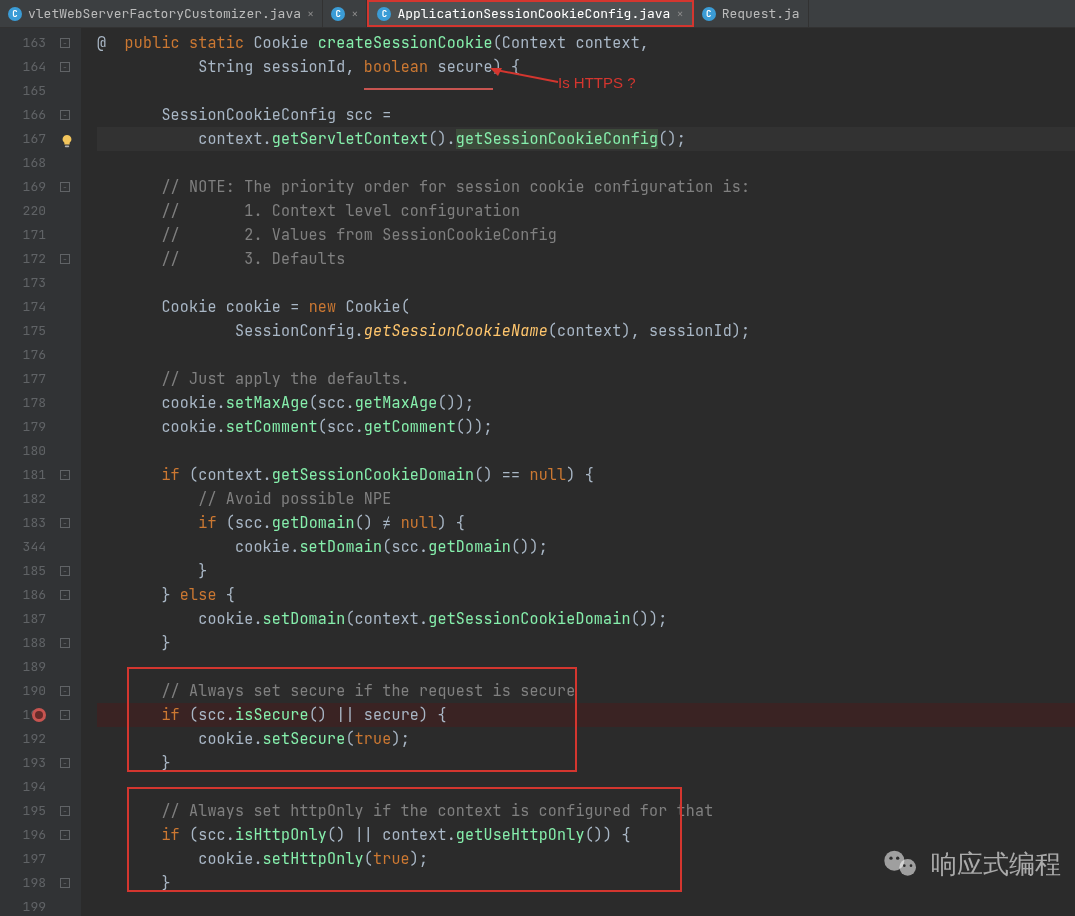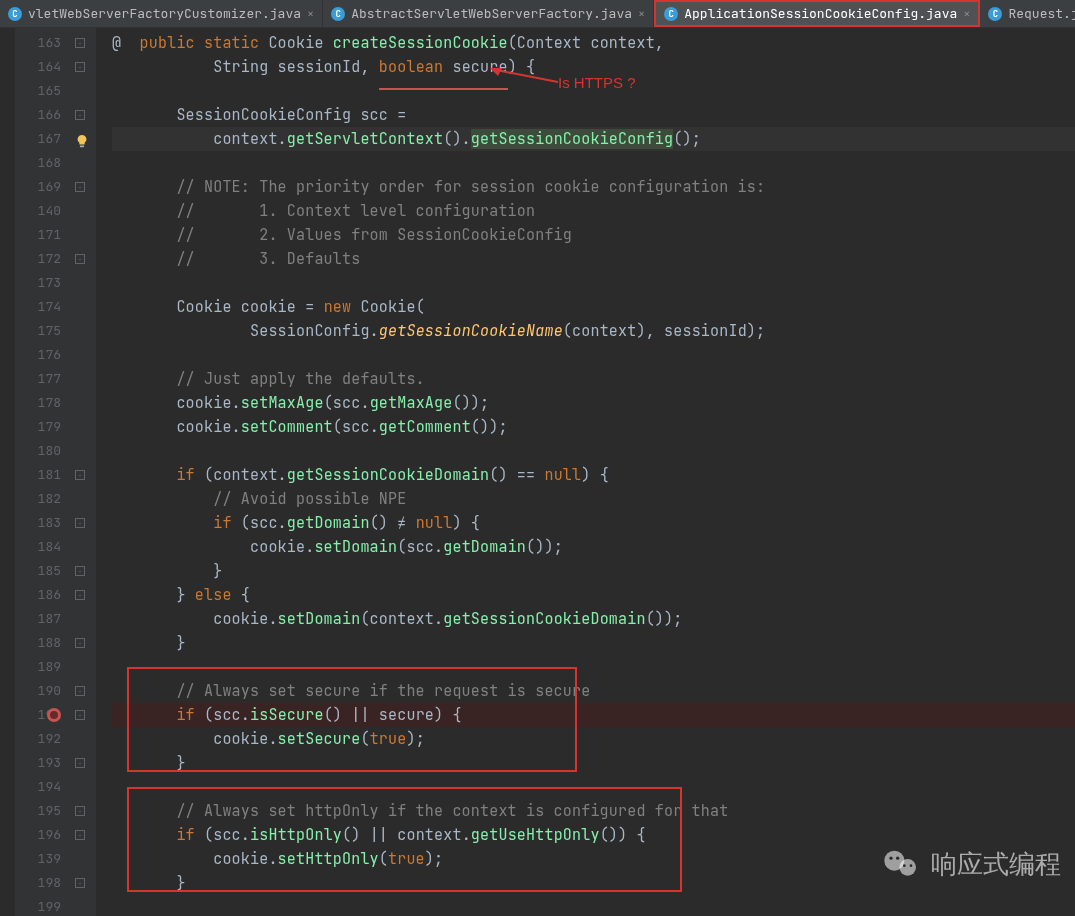--- a/index.html
+++ b/index.html
@@ -38,21 +38,20 @@
   .java-icon {
     width:14px; height:14px; border-radius:50%;
     background:#3b9cd6;
     display:inline-flex; align-items:center; justify-content:center;
     color:#fff; font-size:9px; font-weight:bold;
   }
   .editor {
     display:flex;
     height:calc(100% - 28px);
     position:relative;
-    margin-left:15px;
   }
   .gutter {
     width:56px;
     background:#313335;
     text-align:right;
     color:#606366;
     padding-top:3px;
     user-select:none;
     flex-shrink:0;
   }
@@ -141,21 +140,20 @@
 <body>
 
 <div class="tabs" id="tabs">
     <div class="tab">
       <span class="java-icon">C</span>
       <span>vletWebServerFactoryCustomizer.java</span>
       <span class="close">×</span>
     </div>
     <div class="tab">
       <span class="java-icon">C</span>
-      <span>AbstractServletWebServerFactory.java</span>
       <span class="close">×</span>
     </div>
     <div class="tab active highlight-box">
       <span class="java-icon">C</span>
       <span>ApplicationSessionCookieConfig.java</span>
       <span class="close">×</span>
     </div>
     <div class="tab">
       <span class="java-icon">C</span>
       <span>Request.ja</span>
@@ -164,48 +162,48 @@
 
 <div class="editor">
   <div class="gutter" id="gutter">
       <div>163</div>
       <div>164</div>
       <div>165</div>
       <div>166</div>
       <div>167</div>
       <div>168</div>
       <div>169</div>
-      <div>140</div>
+      <div>220</div>
       <div>171</div>
       <div>172</div>
       <div>173</div>
       <div>174</div>
       <div>175</div>
       <div>176</div>
       <div>177</div>
       <div>178</div>
       <div>179</div>
       <div>180</div>
       <div>181</div>
       <div>182</div>
       <div>183</div>
-      <div>184</div>
+      <div>344</div>
       <div>185</div>
       <div>186</div>
       <div>187</div>
       <div>188</div>
       <div>189</div>
       <div>190</div>
       <div>191</div>
       <div>192</div>
       <div>193</div>
       <div>194</div>
       <div>195</div>
       <div>196</div>
-      <div>139</div>
+      <div>197</div>
       <div>198</div>
       <div>199</div>
     </div>
   <div class="marks" id="marks">
       <div>
         <span class="fold">-</span>
       </div>
       <div>
         <span class="fold">-</span>
       </div>

